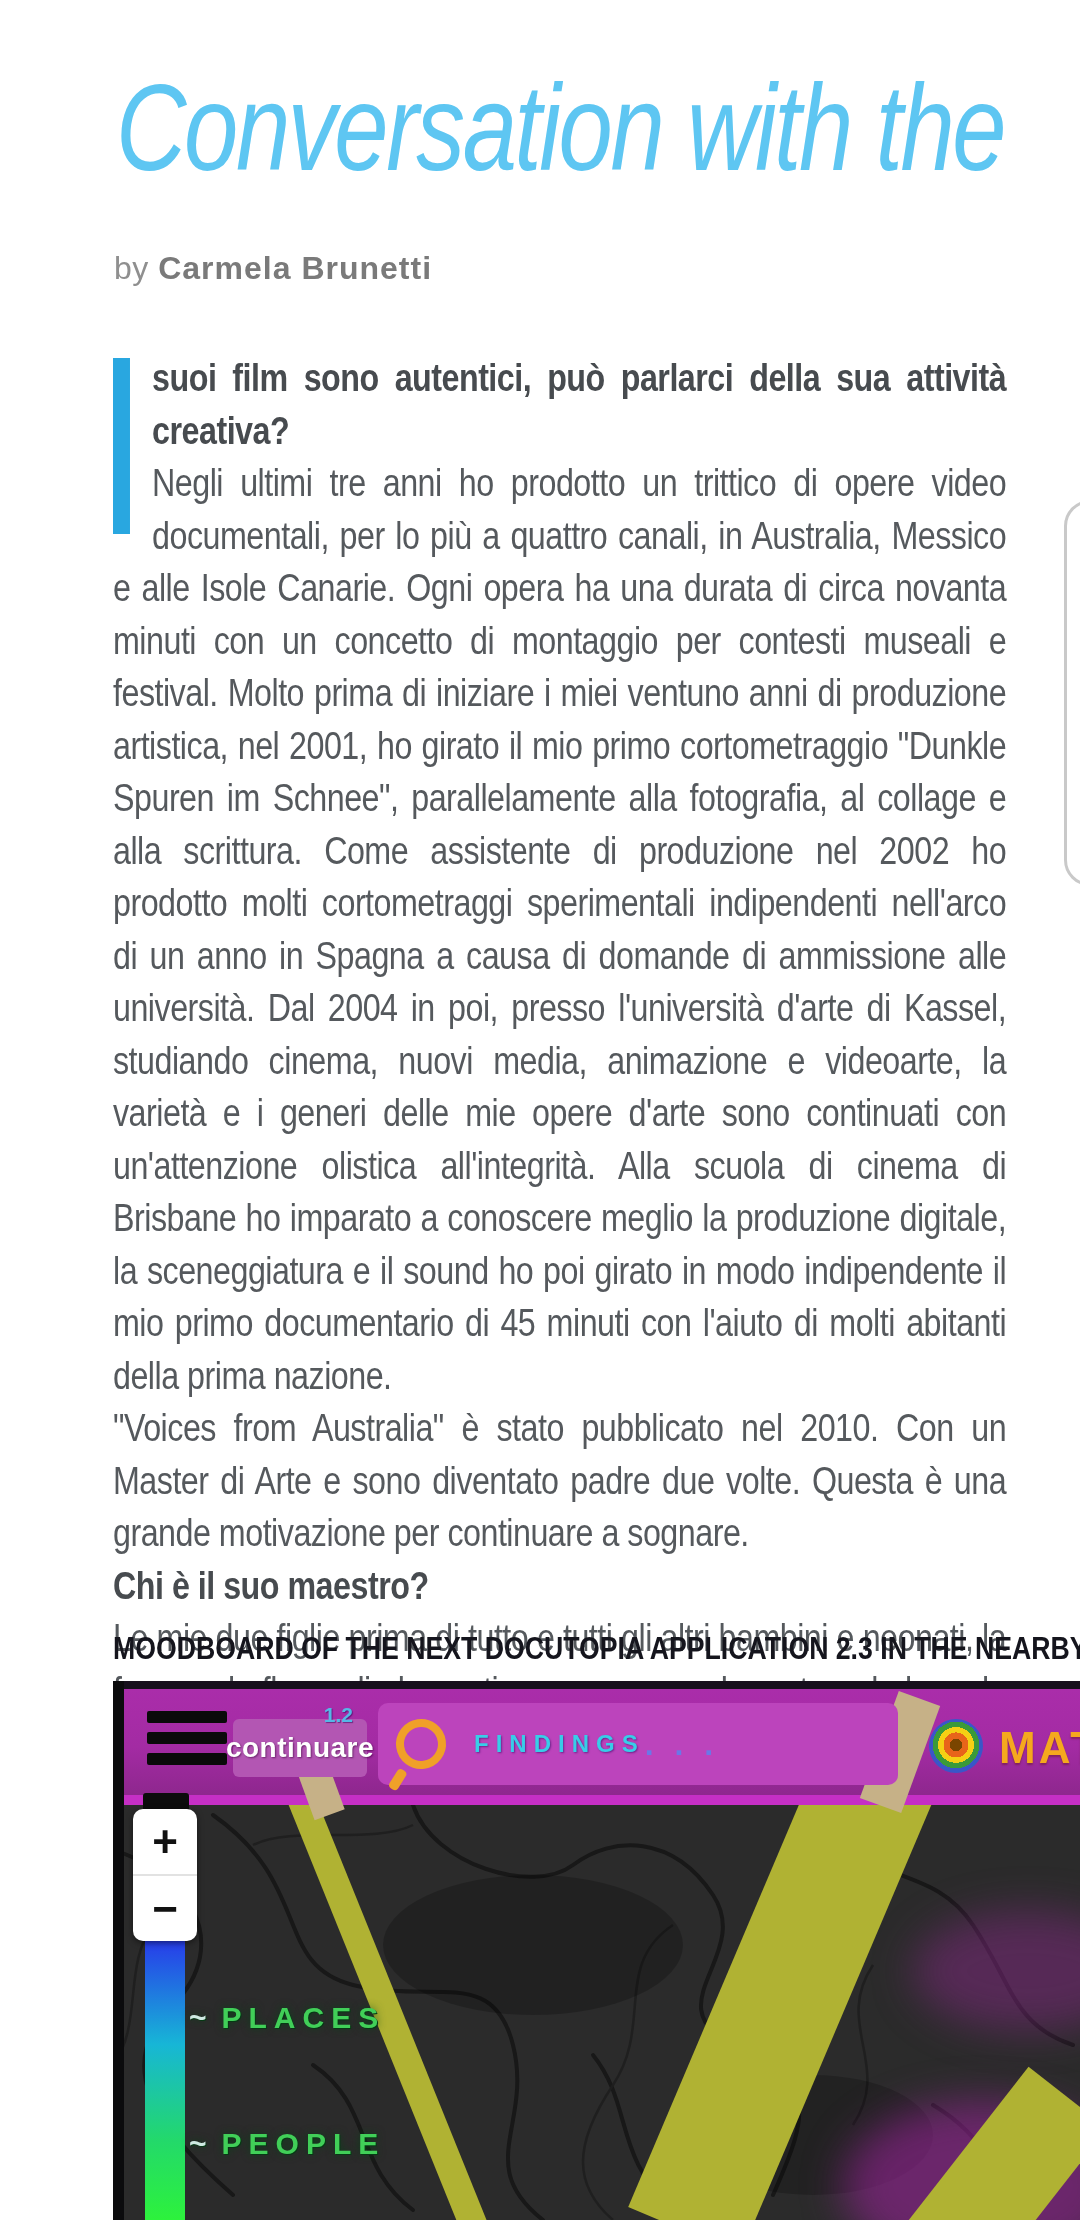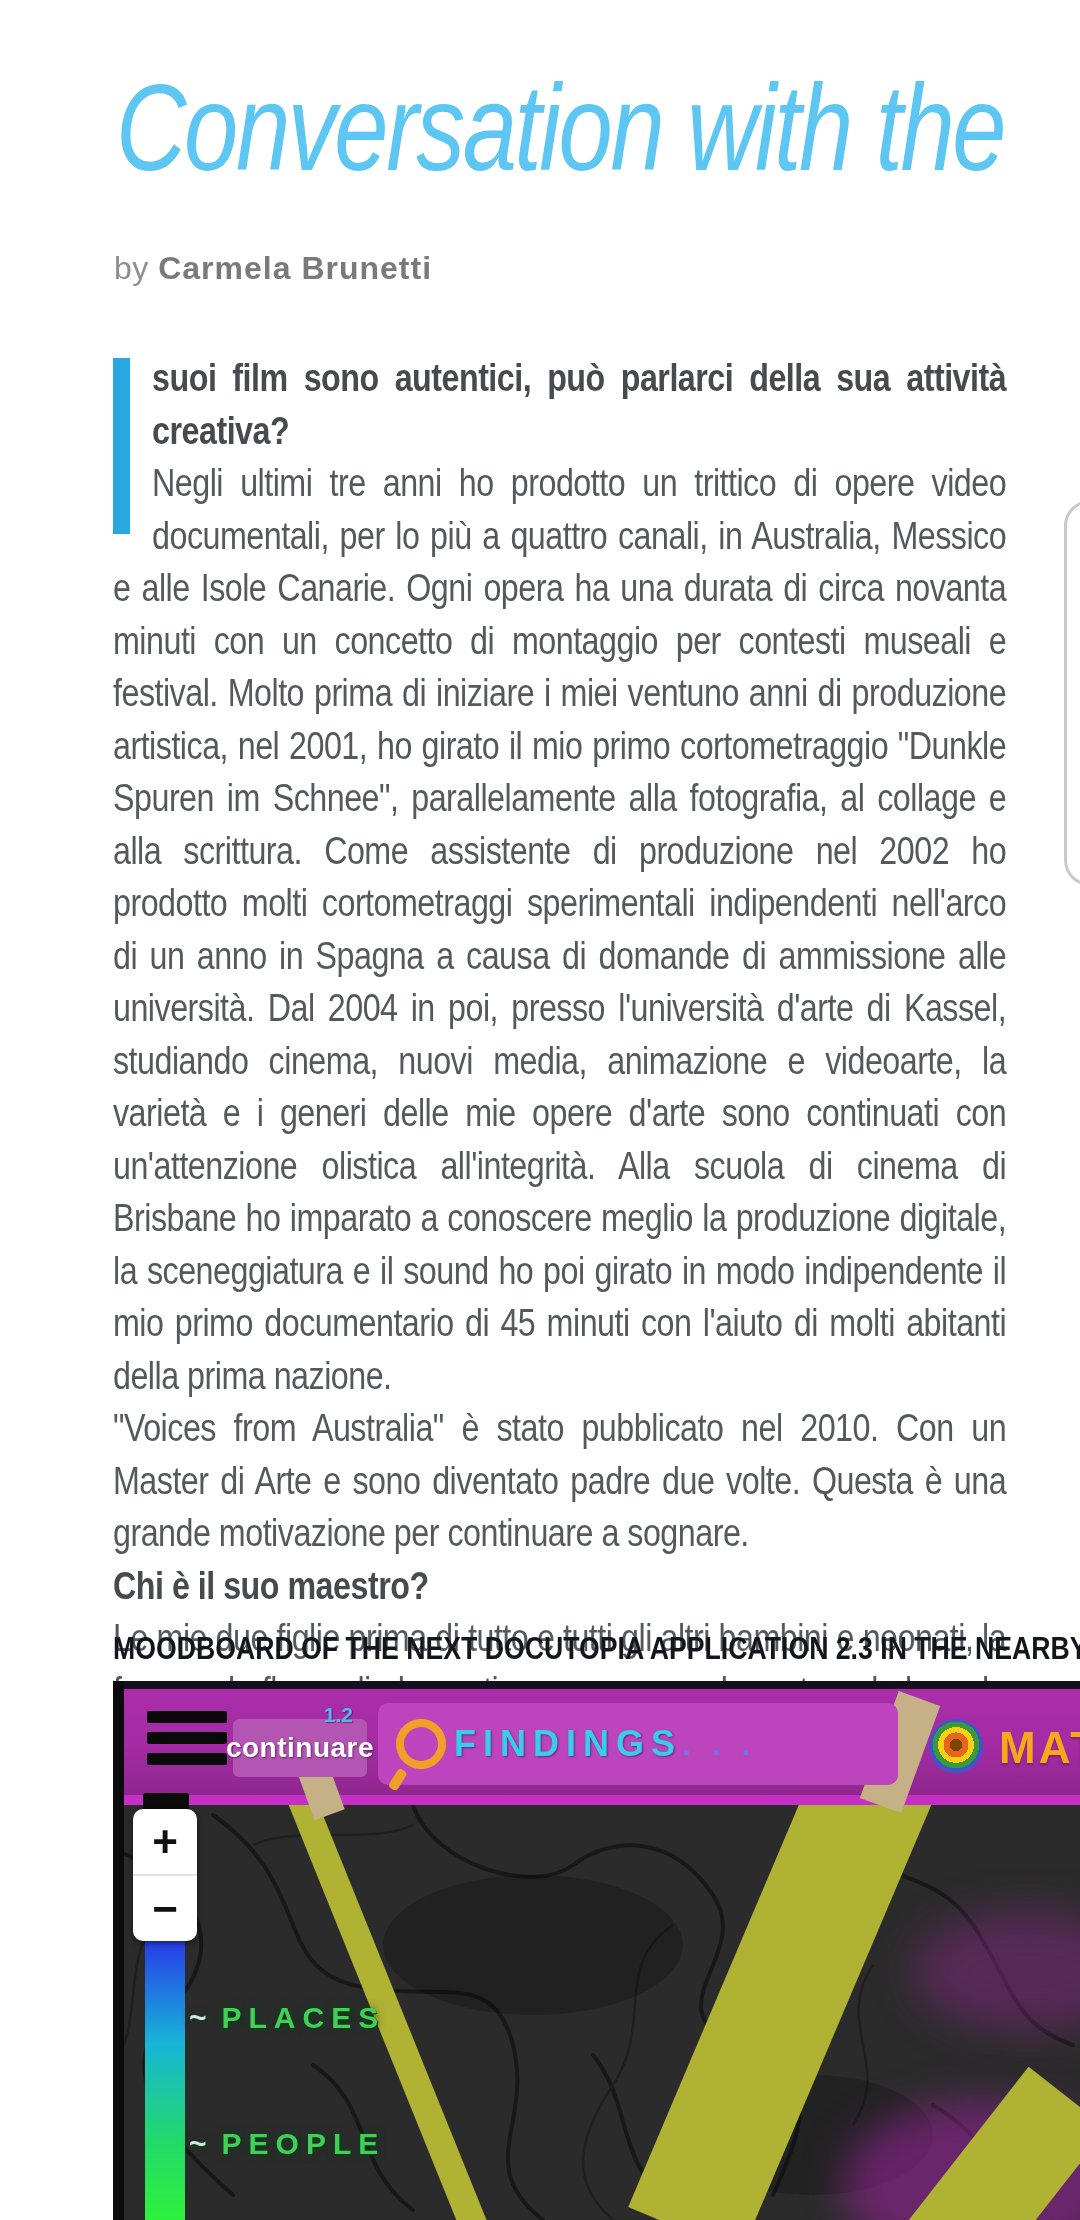--- a/index.html
+++ b/index.html
@@ -58,21 +58,21 @@
     border-radius:10px;z-index:12;display:flex;align-items:center;
   }
   .mag{
     width:34px;height:34px;border:8px solid #f0a028;border-radius:50%;
     margin-left:18px;position:relative;transform:rotate(-8deg);
   }
   .mag::after{
     content:"";position:absolute;left:-16px;top:38px;width:10px;height:22px;background:#f0a028;
     border-radius:4px;transform:rotate(40deg);
   }
-  .findings{margin-left:8px;color:#38cde8;font-size:36px;font-weight:700;letter-spacing:7px;
+  .findings{margin-left:28px;color:#38cde8;font-size:24px;font-weight:700;letter-spacing:7px;
     text-shadow:1px 1px 2px rgba(30,0,90,.5);}
   .findings-dots{color:#6a78e8;font-size:32px;font-weight:700;letter-spacing:6px;}
   .rainbow{
     position:absolute;left:816px;top:38px;width:54px;height:54px;border-radius:50%;z-index:12;
     background:radial-gradient(circle at 50% 48%,
       #7a4500 0 16%, #e8641a 16% 32%, #f5d014 32% 46%,
       #3a9a3a 46% 60%, #3a56c8 60% 76%, #8a3a9a 76% 100%);
   }
   .mat{
     position:absolute;left:886px;top:42px;z-index:12;white-space:nowrap;

